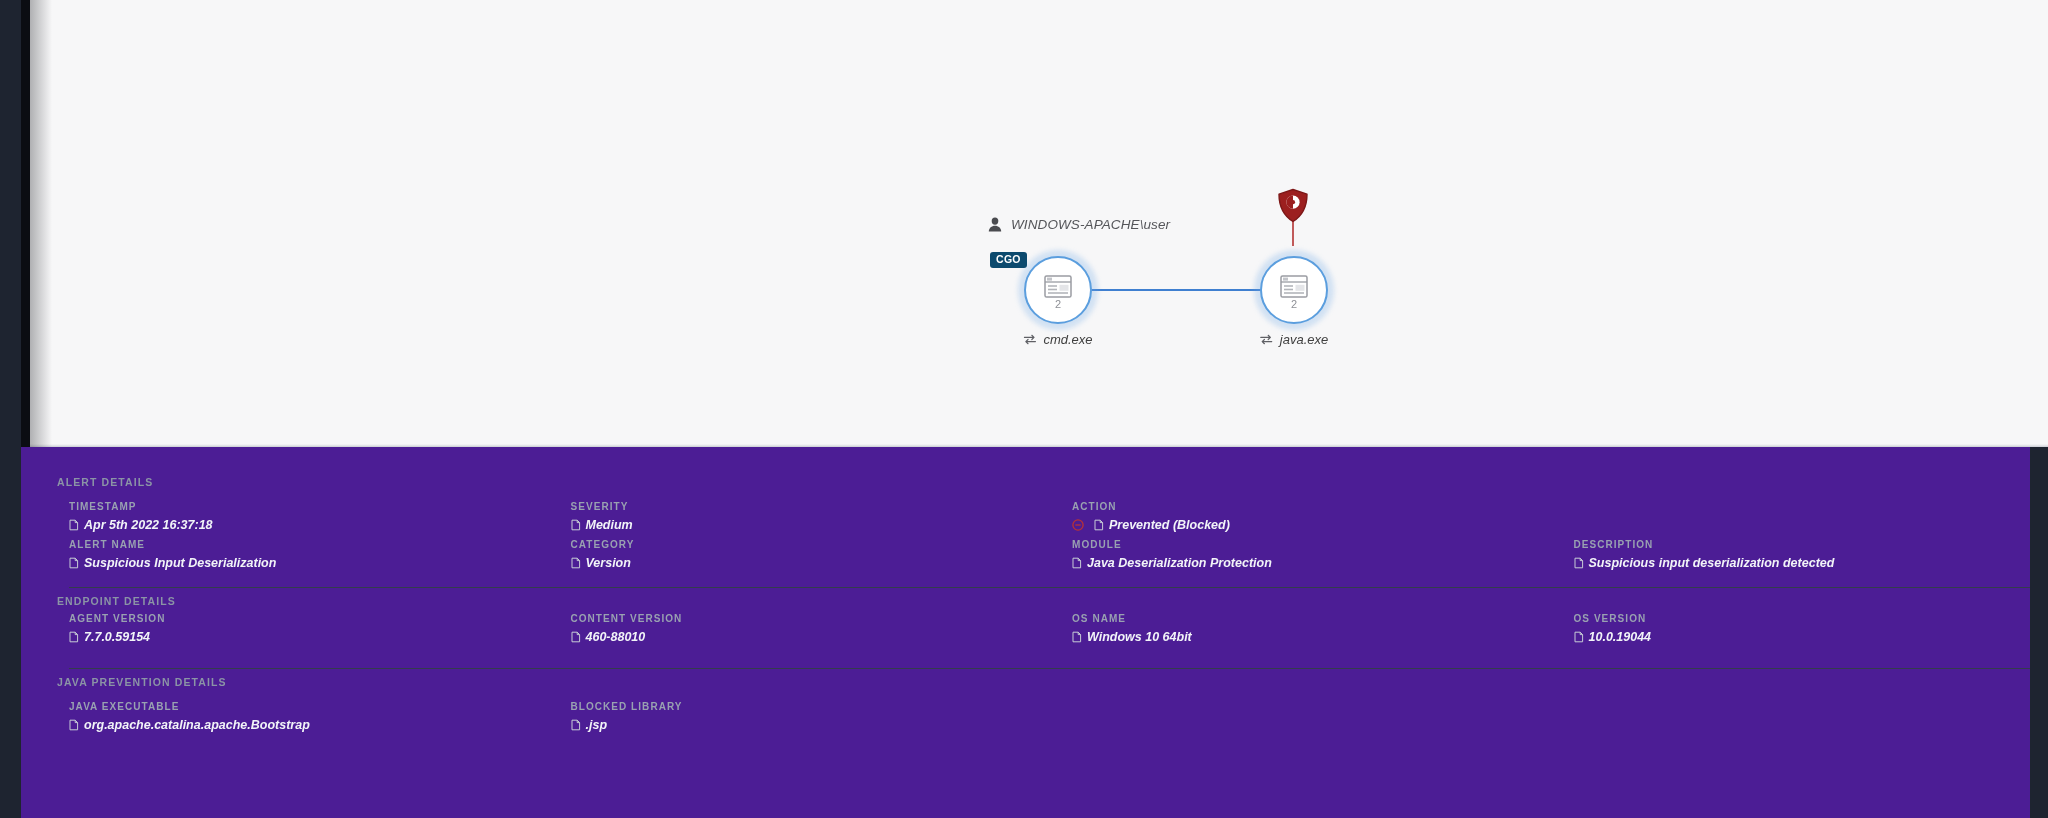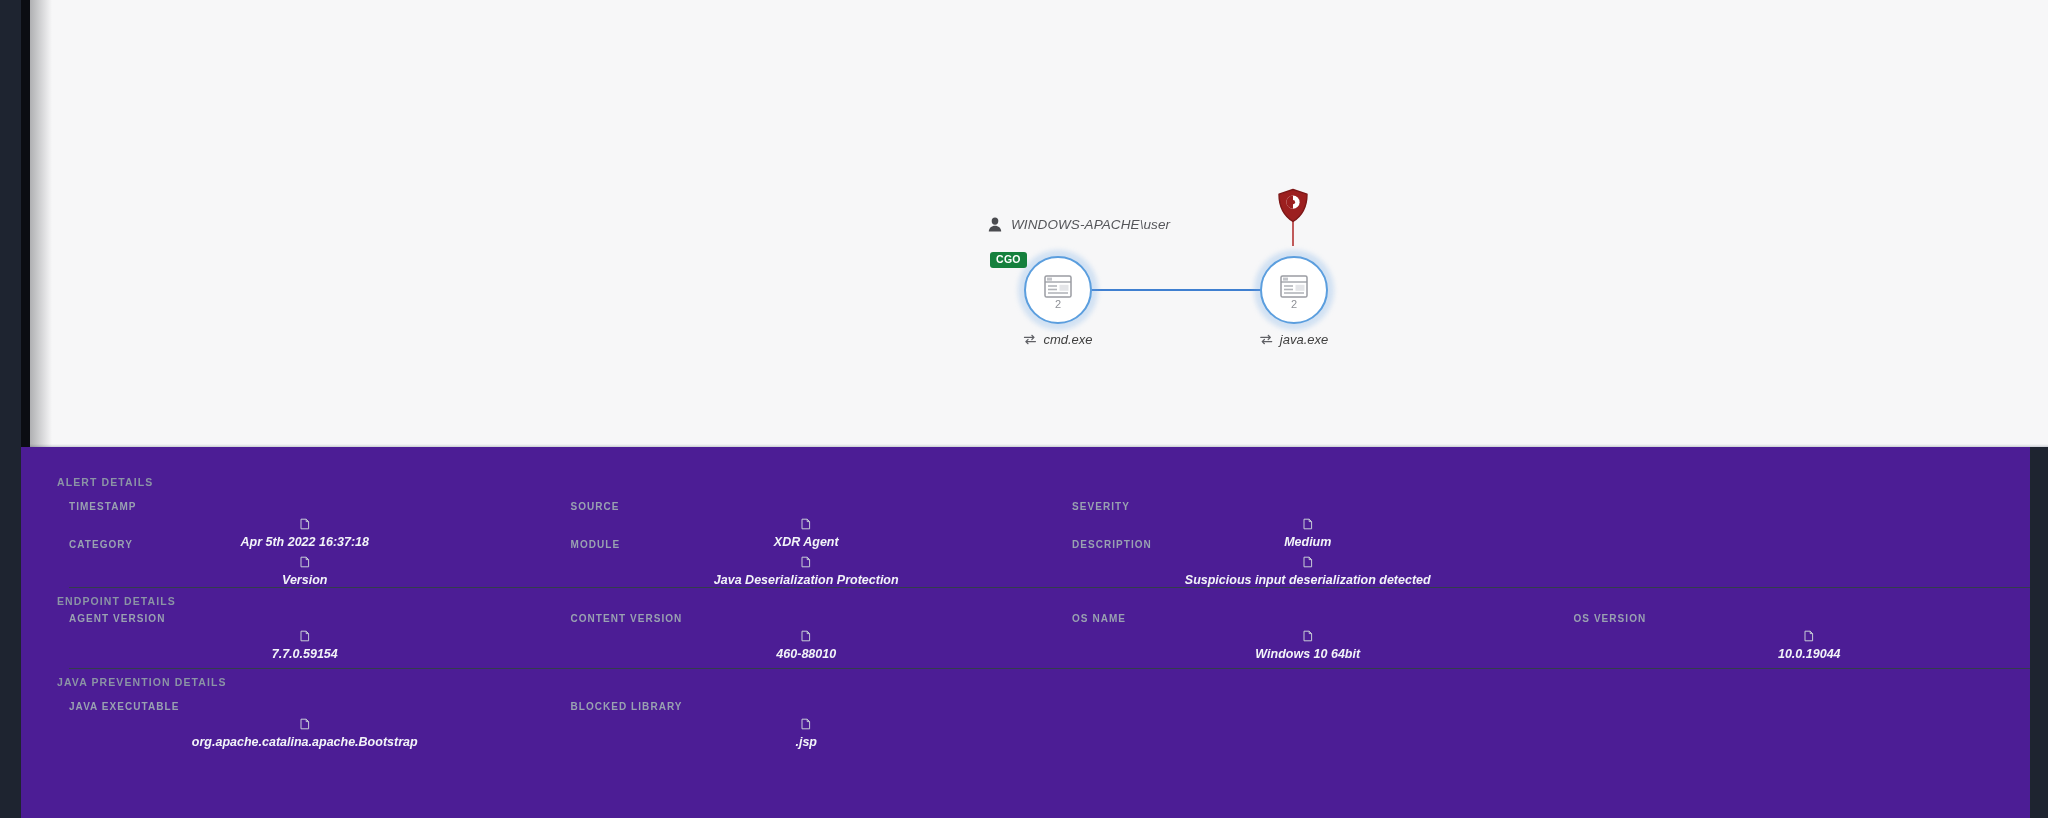--- a/index.html
+++ b/index.html
@@ -130,21 +130,21 @@
     color: #8e9096;
     line-height: 10px;
     margin-top: 1px;
   }
 
   
   .cgo-badge {
     position: absolute;
     left: -34px;
     top: -4px;
-    background: #15803d;
+    background: #0c4a6e;
     color: #ffffff;
     font-size: 10.5px;
     font-weight: bold;
     letter-spacing: .3px;
     padding: 2px 6px 3px 6px;
     border-radius: 3px;
     z-index: 4;
     line-height: 11px;
   }
 
@@ -235,21 +235,20 @@
 
   .field-value {
     display: flex;
     align-items: center;
     gap: 5px;
     font-size: 12.5px;
     font-style: italic;
     font-weight: bold;
     color: #f2f4f8;
     white-space: nowrap;
-    flex-direction: column;
   }
 
   .copy-icon { width: 10px; height: 12px; display: block; flex: 0 0 auto; }
   .block-icon { width: 12px; height: 12px; display: block; flex: 0 0 auto; margin-right: 5px; }
 
   
   .abs { position: absolute; }
 </style>
 </head>
 <body>
@@ -359,46 +358,64 @@
             <span>
               <svg class="copy-icon" viewBox="0 0 10 12" xmlns="http://www.w3.org/2000/svg">
                 <path d="M1 1.2h5.2l2.4 2.4v7.2H1z" fill="none" stroke="#c7ccd6" stroke-width="1"></path>
                 <path d="M6.2 1.2v2.4h2.4" fill="none" stroke="#c7ccd6" stroke-width="1"></path>
               </svg>
             </span>
             <span>Apr 5th 2022 16:37:18</span>
           </div>
         </div>
         <div class="field">
-          <div class="field-label">Source</div>
-          <div class="field-value">
-            <span>
-              <svg class="copy-icon" viewBox="0 0 10 12" xmlns="http://www.w3.org/2000/svg">
-                <path d="M1 1.2h5.2l2.4 2.4v7.2H1z" fill="none" stroke="#c7ccd6" stroke-width="1"></path>
-                <path d="M6.2 1.2v2.4h2.4" fill="none" stroke="#c7ccd6" stroke-width="1"></path>
-              </svg>
-            </span>
-            <span>XDR Agent</span>
-          </div>
-        </div>
-        <div class="field">
           <div class="field-label">Severity</div>
           <div class="field-value">
             <span>
               <svg class="copy-icon" viewBox="0 0 10 12" xmlns="http://www.w3.org/2000/svg">
                 <path d="M1 1.2h5.2l2.4 2.4v7.2H1z" fill="none" stroke="#c7ccd6" stroke-width="1"></path>
                 <path d="M6.2 1.2v2.4h2.4" fill="none" stroke="#c7ccd6" stroke-width="1"></path>
               </svg>
             </span>
             <span>Medium</span>
           </div>
         </div>
+        <div class="field">
+          <div class="field-label">Action</div>
+          <div class="field-value">
+            <span>
+              <svg class="block-icon" viewBox="0 0 12 12" xmlns="http://www.w3.org/2000/svg">
+                <circle cx="6" cy="6" r="5.1" fill="none" stroke="#b93236" stroke-width="1.3"></circle>
+                <line x1="3.3" y1="6" x2="8.7" y2="6" stroke="#b93236" stroke-width="1.3"></line>
+              </svg>
+            </span>
+            <span>
+              <svg class="copy-icon" viewBox="0 0 10 12" xmlns="http://www.w3.org/2000/svg">
+                <path d="M1 1.2h5.2l2.4 2.4v7.2H1z" fill="none" stroke="#c7ccd6" stroke-width="1"></path>
+                <path d="M6.2 1.2v2.4h2.4" fill="none" stroke="#c7ccd6" stroke-width="1"></path>
+              </svg>
+            </span>
+            <span>Prevented (Blocked)</span>
+          </div>
+        </div>
       </div>
 
       <div class="field-grid abs" style="left:48px; top:92px; width:2000px;">
+        <div class="field">
+          <div class="field-label">Alert Name</div>
+          <div class="field-value">
+            <span>
+              <svg class="copy-icon" viewBox="0 0 10 12" xmlns="http://www.w3.org/2000/svg">
+                <path d="M1 1.2h5.2l2.4 2.4v7.2H1z" fill="none" stroke="#c7ccd6" stroke-width="1"></path>
+                <path d="M6.2 1.2v2.4h2.4" fill="none" stroke="#c7ccd6" stroke-width="1"></path>
+              </svg>
+            </span>
+            <span>Suspicious Input Deserialization</span>
+          </div>
+        </div>
         <div class="field">
           <div class="field-label">Category</div>
           <div class="field-value">
             <span>
               <svg class="copy-icon" viewBox="0 0 10 12" xmlns="http://www.w3.org/2000/svg">
                 <path d="M1 1.2h5.2l2.4 2.4v7.2H1z" fill="none" stroke="#c7ccd6" stroke-width="1"></path>
                 <path d="M6.2 1.2v2.4h2.4" fill="none" stroke="#c7ccd6" stroke-width="1"></path>
               </svg>
             </span>
             <span>Version</span>

